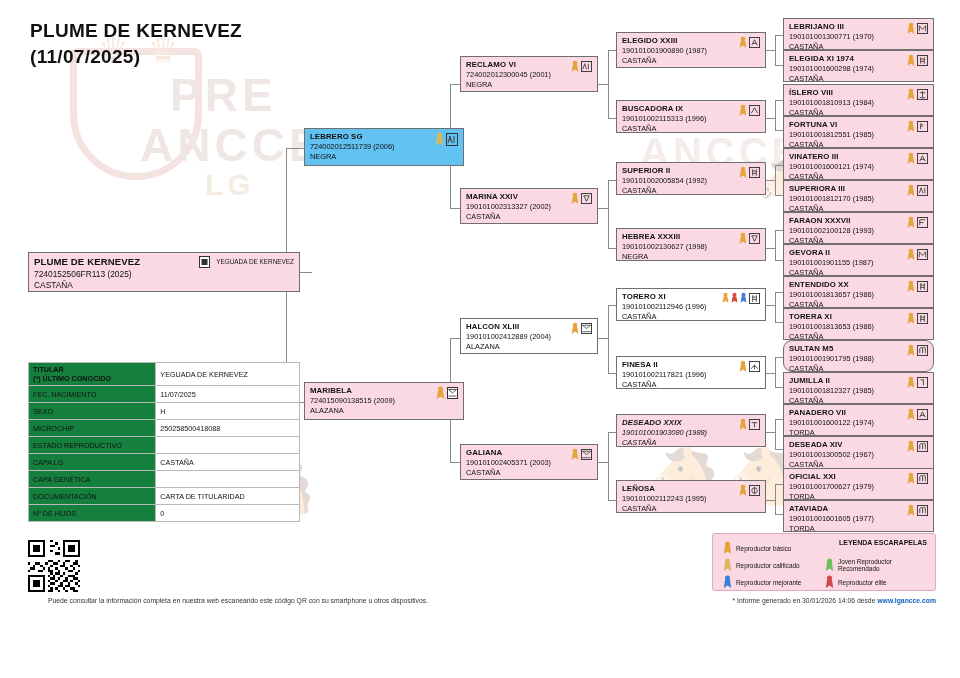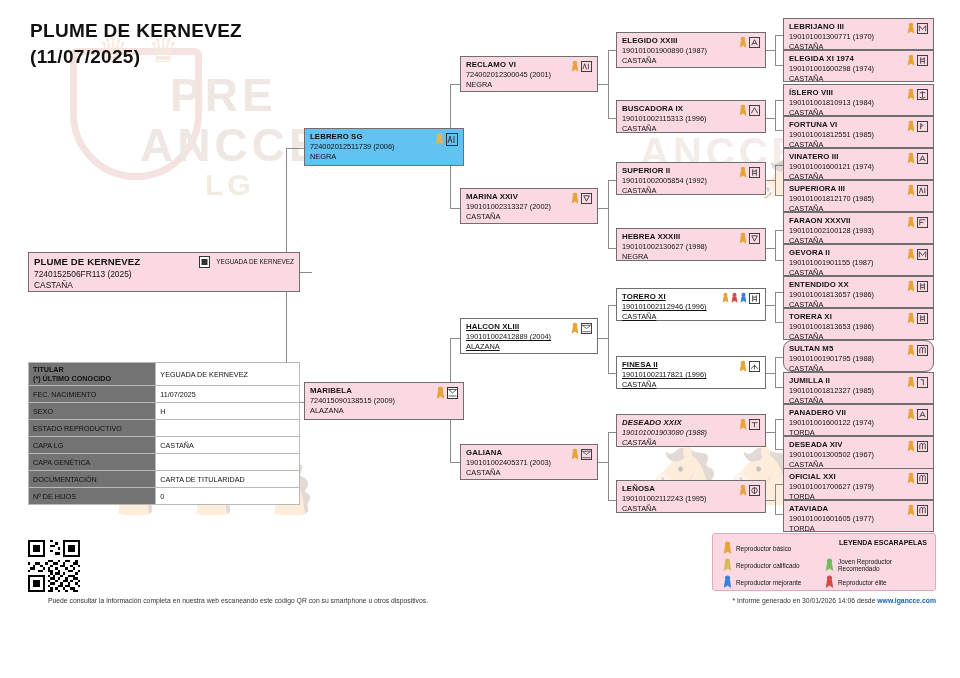--- a/index.html
+++ b/index.html
@@ -51,41 +51,41 @@
     align-items:flex-start;
     justify-content:space-between;
   }
   .box .txt{flex:1 1 auto;min-width:0;}
   .box .nm{font-weight:700;font-size:7.8px;letter-spacing:.1px;}
   .box .ln{white-space:nowrap;overflow:hidden;text-overflow:ellipsis;}
   .box .ic{flex:0 0 auto;display:flex;align-items:center;gap:2px;padding-left:3px;}
   .ic svg{display:block;}
   .pink{background:#fbd9e3;}
   .blue{background:#62c2f2;}
-  .white{background:#ffffff;text-decoration:underline;}
+  .white{background:#ffffff;}
 
   
   .subject{
     font-size:8.4px;
   }
   .subject .nm{font-size:9.6px;}
 
   
   .ln-h,.ln-v{position:absolute;background:#8a8a8a;}
   .ln-h{height:1px;}
   .ln-v{width:1px;}
 
   
   .tbl{
     position:absolute;left:28px;top:362px;width:272px;
     border:1px solid #6f6f6f;border-collapse:collapse;
     font-size:7.2px;background:#ffffff;
   }
   .tbl td{border:1px solid #b9b9b9;padding:2px 4px;vertical-align:middle;height:12px;}
-  .tbl td.k{background:#737373;width:47%;font-weight:400;margin-left:36px;}
+  .tbl td.k{background:#15803d;width:47%;font-weight:400;margin-left:36px;}
   .tbl td.v{background:#ffffff;}
   .tbl tr:first-child td.k{font-weight:700;}
 
   
   .legend{
     position:absolute;left:712px;top:533px;width:222px;height:56px;
     background:#fbd9e3;border:1px solid #e2a8bd;border-radius:3px;
     font-size:6.6px;
   }
   .legend .ltitle{
@@ -903,20 +903,24 @@
       </td>
       <td class="v">YEGUADA DE KERNEVEZ</td>
     </tr>
     <tr>
           <td class="k">FEC. NACIMIENTO</td>
           <td class="v">11/07/2025</td>
         </tr>
     <tr>
           <td class="k">SEXO</td>
           <td class="v">H</td>
+        </tr>
+    <tr>
+          <td class="k">MICROCHIP</td>
+          <td class="v">250258500418088</td>
         </tr>
     <tr>
           <td class="k">ESTADO REPRODUCTIVO</td>
           <td class="v"></td>
         </tr>
     <tr>
           <td class="k">CAPA LG</td>
           <td class="v">CASTAÑA</td>
         </tr>
     <tr>

